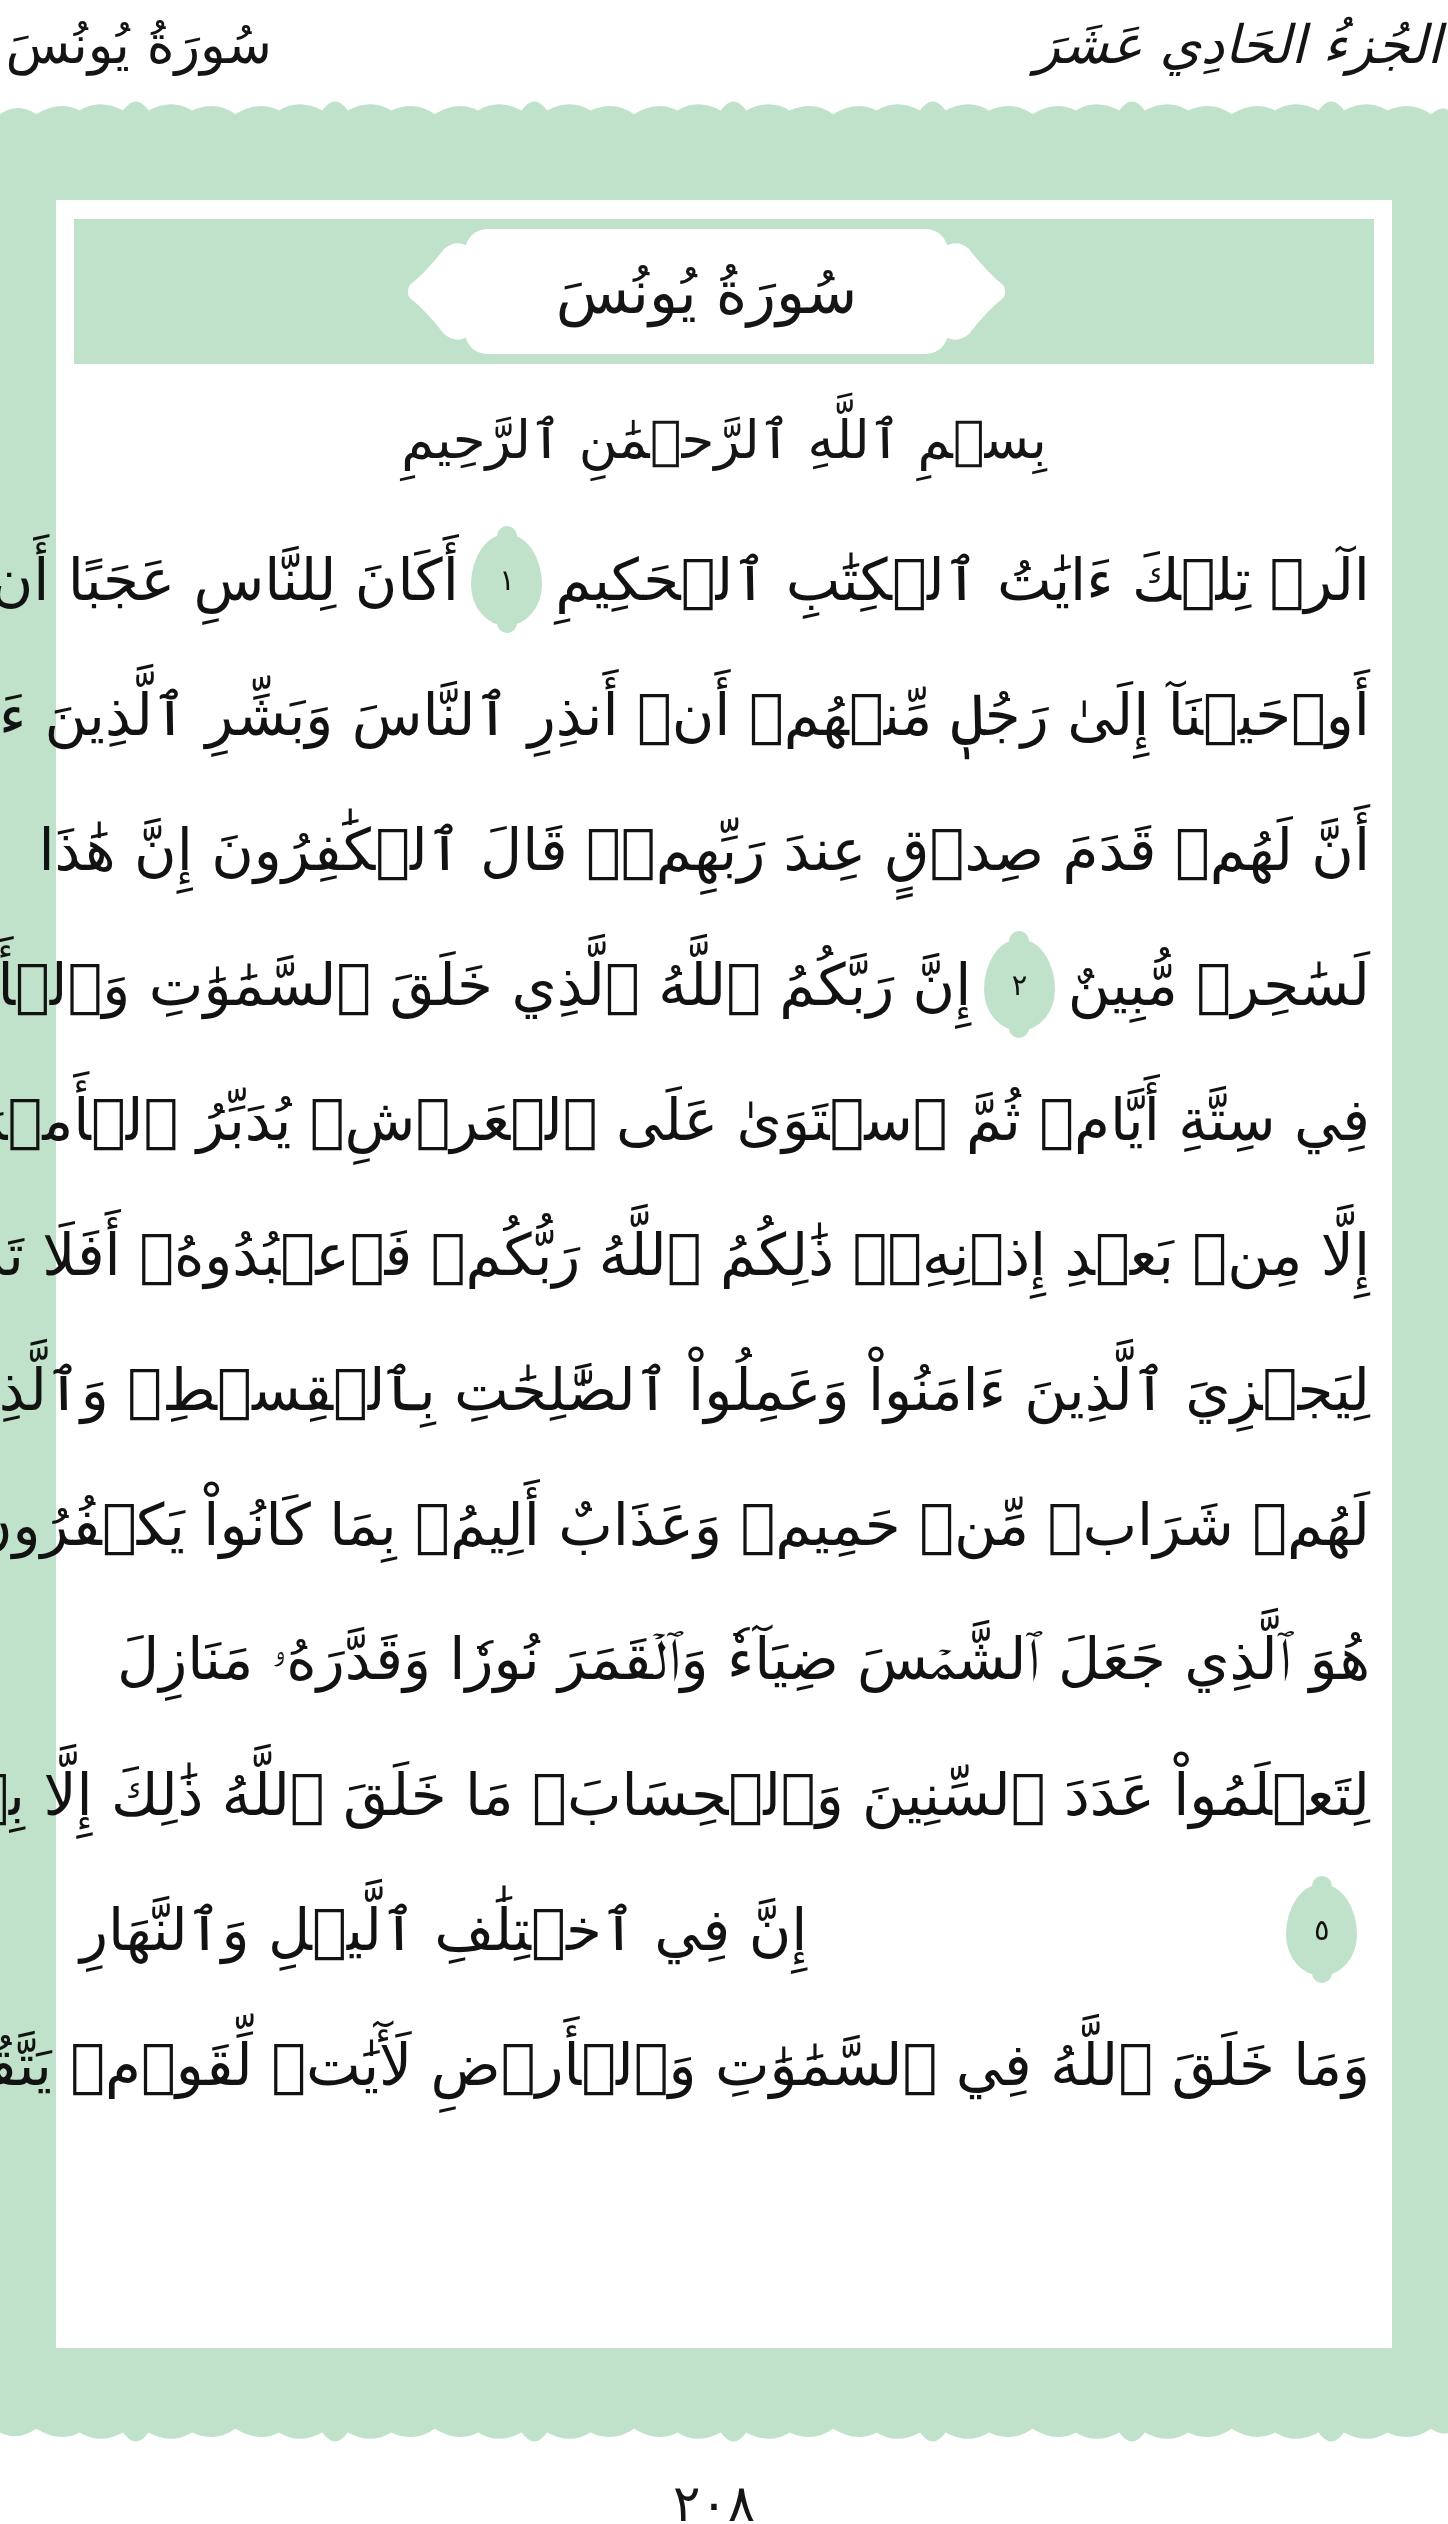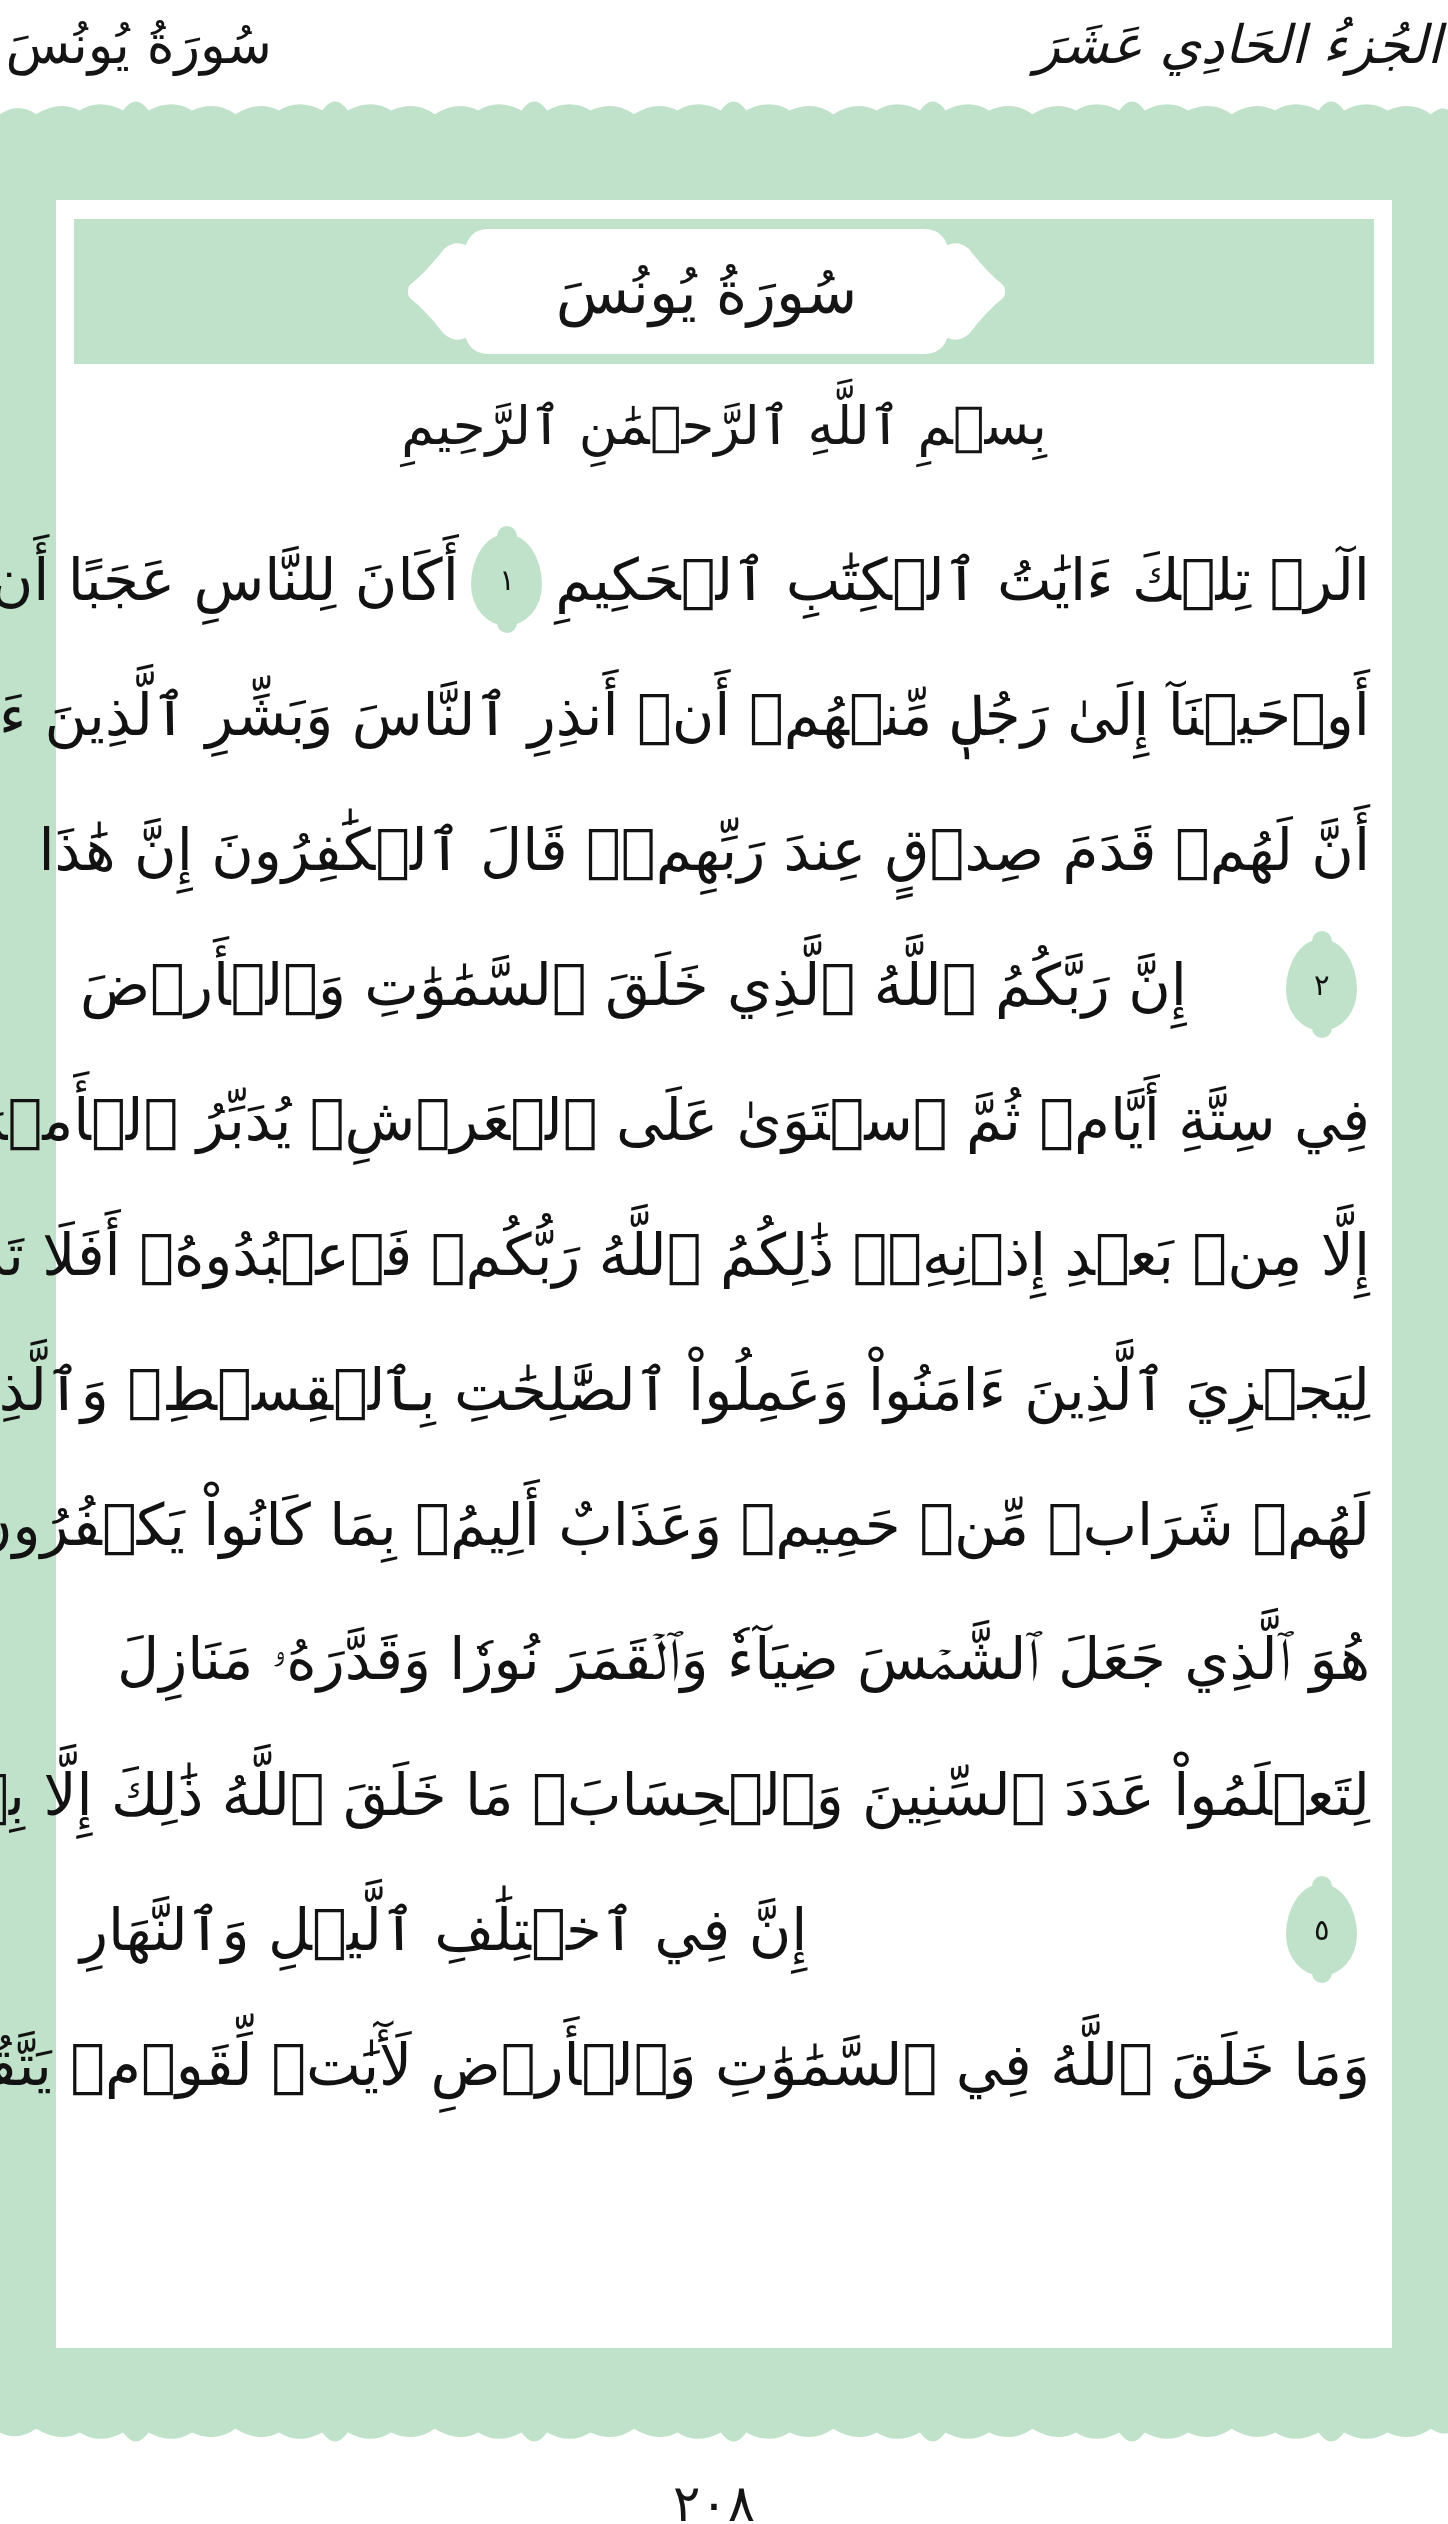--- a/index.html
+++ b/index.html
@@ -33,21 +33,21 @@
     position:absolute; left:74px; top:219px; width:1300px; height:145px;
     background:#c0e2ca;
   }
   .cartouche { position:absolute; left:406px; top:229px; width:601px; height:125px; }
   .surah-title {
     position:absolute; left:406px; top:229px; width:601px; height:125px;
     display:flex; align-items:center; justify-content:center;
     font-size:60px; direction:rtl; color:#151515;
   }
   .basmala {
-    position:absolute; left:74px; top:375px; width:1300px; height:100px;
+    position:absolute; left:74px; top:389px; width:1300px; height:100px;
     display:flex; align-items:center; justify-content:center;
     font-size:53px; direction:rtl; color:#151515;
   }
   .text-lines {
     position:absolute; left:80px; top:512px; width:1290px;
   }
   .line {
     height:135px; display:flex; align-items:center;
     direction:rtl; font-size:58px; white-space:nowrap;
     justify-content:space-between; color:#121212;
@@ -110,20 +110,21 @@
       </span>
     <span class="seg">أَكَانَ لِلنَّاسِ عَجَبًا أَنۡ</span>
   </div>
   <div class="line">
     <span class="seg">أَوۡحَيۡنَآ إِلَىٰ رَجُلٖ مِّنۡهُمۡ أَنۡ أَنذِرِ ٱلنَّاسَ وَبَشِّرِ ٱلَّذِينَ ءَامَنُوٓاْ</span>
   </div>
   <div class="line">
     <span class="seg">أَنَّ لَهُمۡ قَدَمَ صِدۡقٍ عِندَ رَبِّهِمۡۗ قَالَ ٱلۡكَٰفِرُونَ إِنَّ هَٰذَا</span>
   </div>
   <div class="line">
+    <span class="seg">لَسَٰحِرٞ مُّبِينٌ</span>
     <span class="verse-marker">
         <span>٢</span>
       </span>
     <span class="seg">إِنَّ رَبَّكُمُ ٱللَّهُ ٱلَّذِي خَلَقَ ٱلسَّمَٰوَٰتِ وَٱلۡأَرۡضَ</span>
   </div>
   <div class="line">
     <span class="seg">فِي سِتَّةِ أَيَّامٖ ثُمَّ ٱسۡتَوَىٰ عَلَى ٱلۡعَرۡشِۖ يُدَبِّرُ ٱلۡأَمۡرَۖ مَا مِن شَفِيعٍ</span>
   </div>
   <div class="line">
     <span class="seg">إِلَّا مِنۢ بَعۡدِ إِذۡنِهِۦۚ ذَٰلِكُمُ ٱللَّهُ رَبُّكُمۡ فَٱعۡبُدُوهُۚ أَفَلَا تَذَكَّرُونَ</span>

